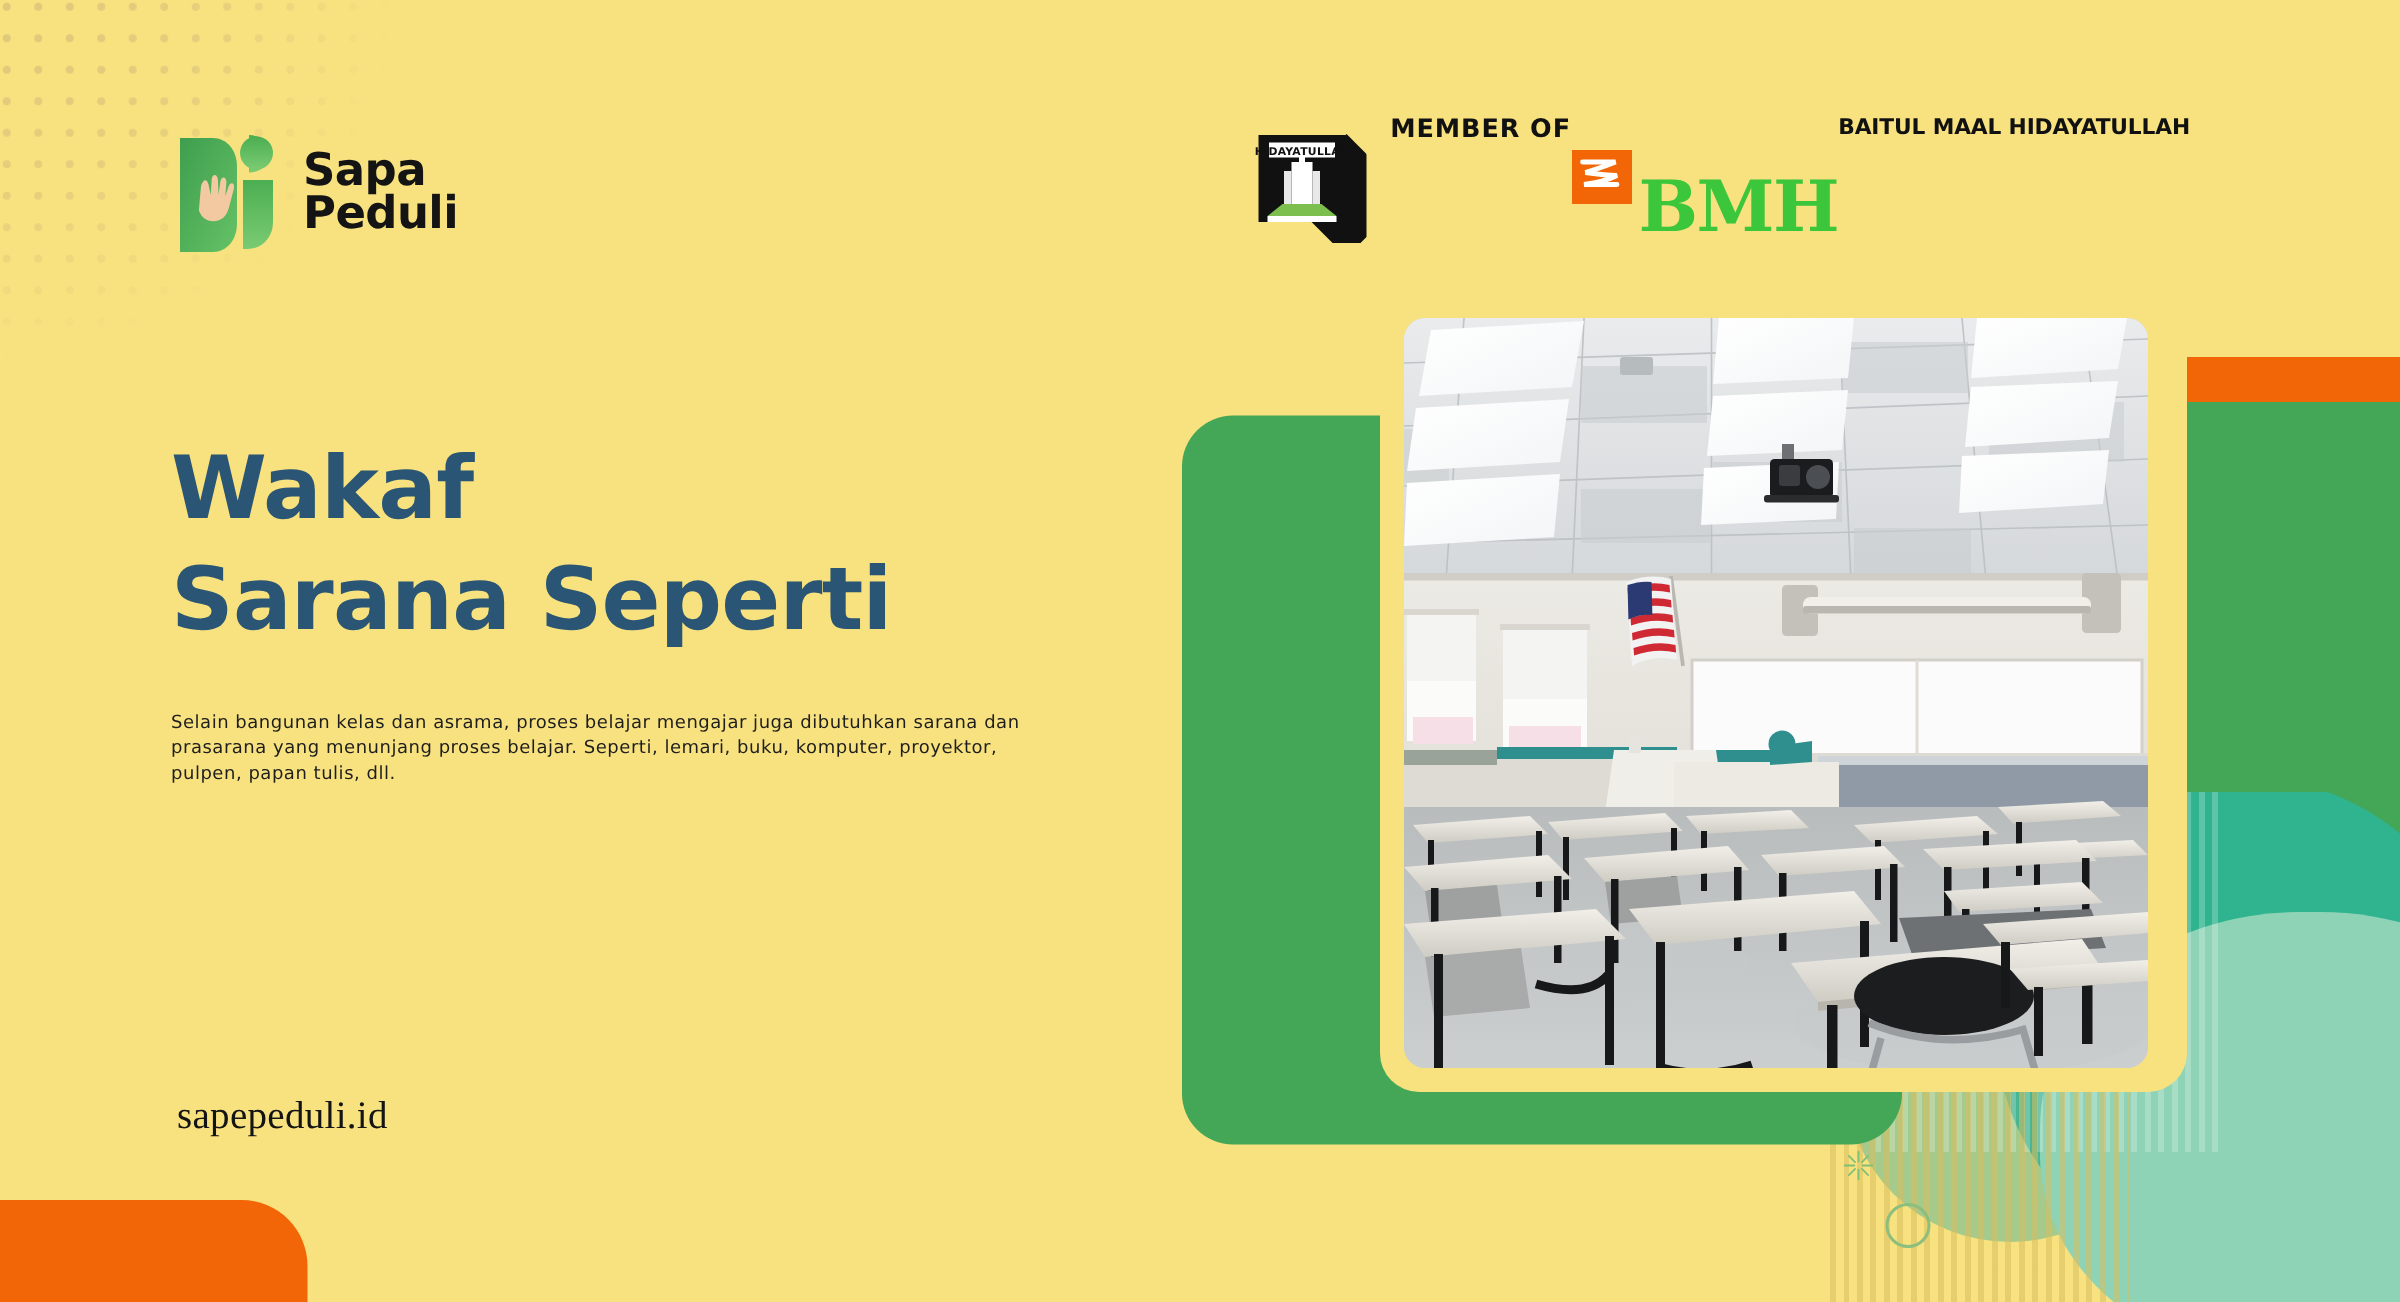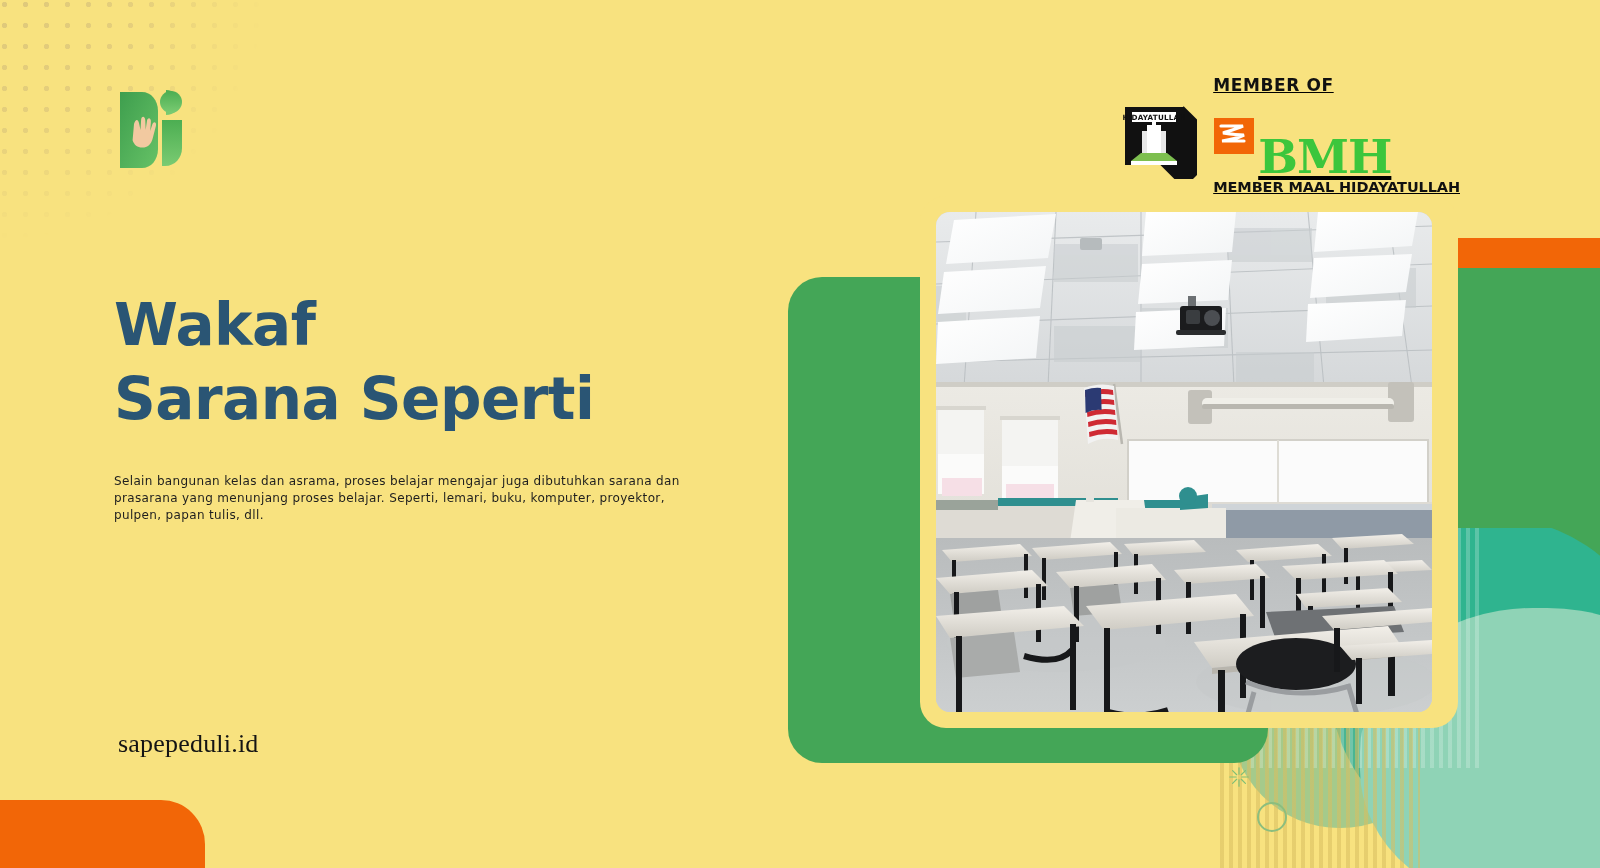--- a/index.html
+++ b/index.html
@@ -64,21 +64,21 @@
   .logo-mark{width:76px;height:80px;display:block;}
   .logo-word{line-height:.98;}
   .logo-word div{
     font-family:"DejaVu Sans", sans-serif;
     font-weight:bold;font-size:30px;color:#141414;letter-spacing:-0.4px;
   }
 
   
   .bmh{position:absolute;right:140px;top:76px;display:flex;align-items:center;gap:16px;justify-content:space-between;}
   .bmh-emblem{width:86px;height:86px;display:block;}
-  .bmh-text{display:flex;flex-direction:column;text-decoration:underline;}
+  .bmh-text{display:flex;}
   .bmh-member{font-size:17px;font-weight:bold;color:#111;letter-spacing:.6px;line-height:1.1;}
   .bmh-main{display:flex;align-items:center;gap:3px;margin-top:-1px;}
   .bmh-icon{width:42px;height:40px;display:block;}
   .bmh-bmh{font-family:"DejaVu Serif", serif;font-weight:bold;font-size:47px;color:#3CC63C;line-height:.96;letter-spacing:-1px;margin-top:40px;}
   .bmh-sub{font-size:14.5px;font-weight:bold;color:#111;letter-spacing:-0.1px;line-height:1.1;margin-top:1px;}
 
   
   .headline{
     position:absolute;left:114px;top:288px;width:620px;
     font-family:"DejaVu Sans", sans-serif;
@@ -162,20 +162,24 @@
             <stop offset="1" stop-color="#7ACB72"></stop>
         </linearGradient>
       </defs>
       <path d="M8 4 h22 c9 0 16 8 16 19 v38 c0 11 -7 19 -16 19 H8 Z" fill="url(#lg1)"></path>
       <path d="M30 4 c10 2 16 11 16 22 v36 c0 10 -6 17 -16 18 Z" fill="#F8E27F" opacity="0"></path>
       <path d="M22 36 c1.5 -5 4 -5 5 -1 l1.5 7 l.6 -10 c.2 -4.5 4 -4.3 4.2 .2 l.4 9.6 l1.2 -8.6 c.6 -4.2 4.3 -3.6 4 .7 l-.7 9 l2.1 -6.4 c1.3 -3.8 4.6 -2.5 3.6 1.4 l-3.1 12 c-1.6 6.3 -5 9.6 -10.6 9.6 c-4.8 0 -8.1 -2.6 -9.6 -7.3 Z" fill="#F2C9A0"></path>
       <path d="M54 2 c8 0 13 6 13 13 c0 7 -5 12 -13 12 Z" fill="url(#lg2)"></path>
       <circle cx="59" cy="14" r="11" fill="url(#lg2)"></circle>
       <path d="M50 32 h20 v28 c0 10 -7 18 -17 18 h-3 Z" fill="url(#lg2)"></path>
     </svg>
+    <div class="logo-word">
+      <div>Sapa</div>
+      <div>Peduli</div>
+    </div>
   </div>
 
   <div class="bmh">
     <svg class="bmh-emblem" viewBox="0 0 86 86">
       <g>
         <rect x="14" y="14" width="58" height="58" fill="#111"></rect>
         <rect x="43" y="1" width="58" height="58" fill="#111" transform="rotate(45 43 43)"></rect>
       </g>
       <rect x="21" y="19" width="44" height="10" fill="#fff"></rect>
       <text x="43" y="27" font-family="DejaVu Sans, sans-serif" font-size="7.2" font-weight="bold" fill="#111" text-anchor="middle" letter-spacing="0.2">HIDAYATULLAH</text>
@@ -188,21 +192,21 @@
     </svg>
     <div class="bmh-text">
       <div class="bmh-member">MEMBER OF</div>
       <div class="bmh-main">
         <svg class="bmh-icon" viewBox="0 0 42 40">
           <rect x="1" y="2" width="40" height="36" fill="#F26607"></rect>
           <path d="M8 10 h22 c-7 3 -14 5 -20 7 c7 1 14 2 21 2 c-6 3 -14 5 -22 6 h22" stroke="#fff" stroke-width="3.2" fill="none" stroke-linecap="round"></path>
         </svg>
         <div class="bmh-bmh">BMH</div>
       </div>
-      <div class="bmh-sub">MEMBER MAAL HIDAYATULLAH</div>
+      <div class="bmh-sub">BAITUL MAAL HIDAYATULLAH</div>
     </div>
   </div>
 
   <div class="headline">
     <span>Wakaf</span>
     <span class="l2">Sarana Seperti</span>
   </div>
 
   <p class="body-copy">Selain bangunan kelas dan asrama, proses belajar mengajar juga dibutuhkan sarana dan prasarana yang menunjang proses belajar. Seperti, lemari, buku, komputer, proyektor, pulpen, papan tulis, dll.</p>
 

